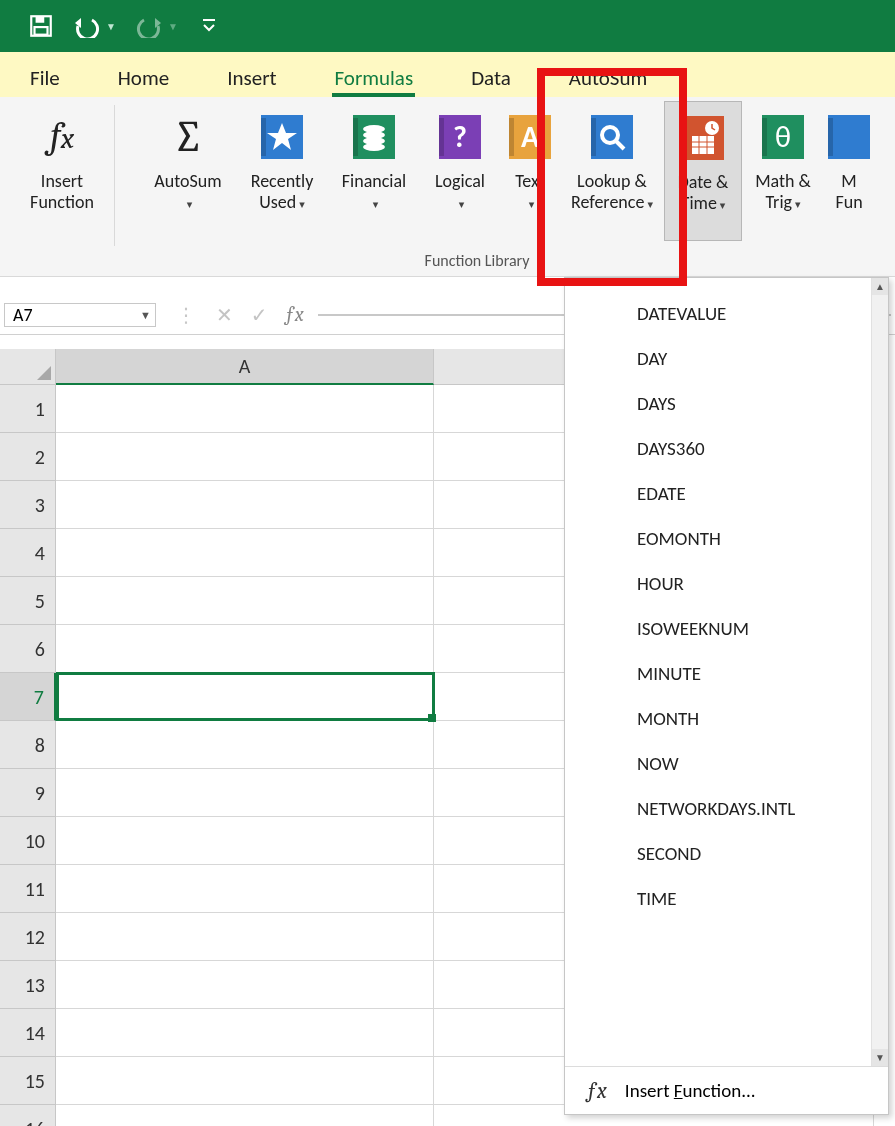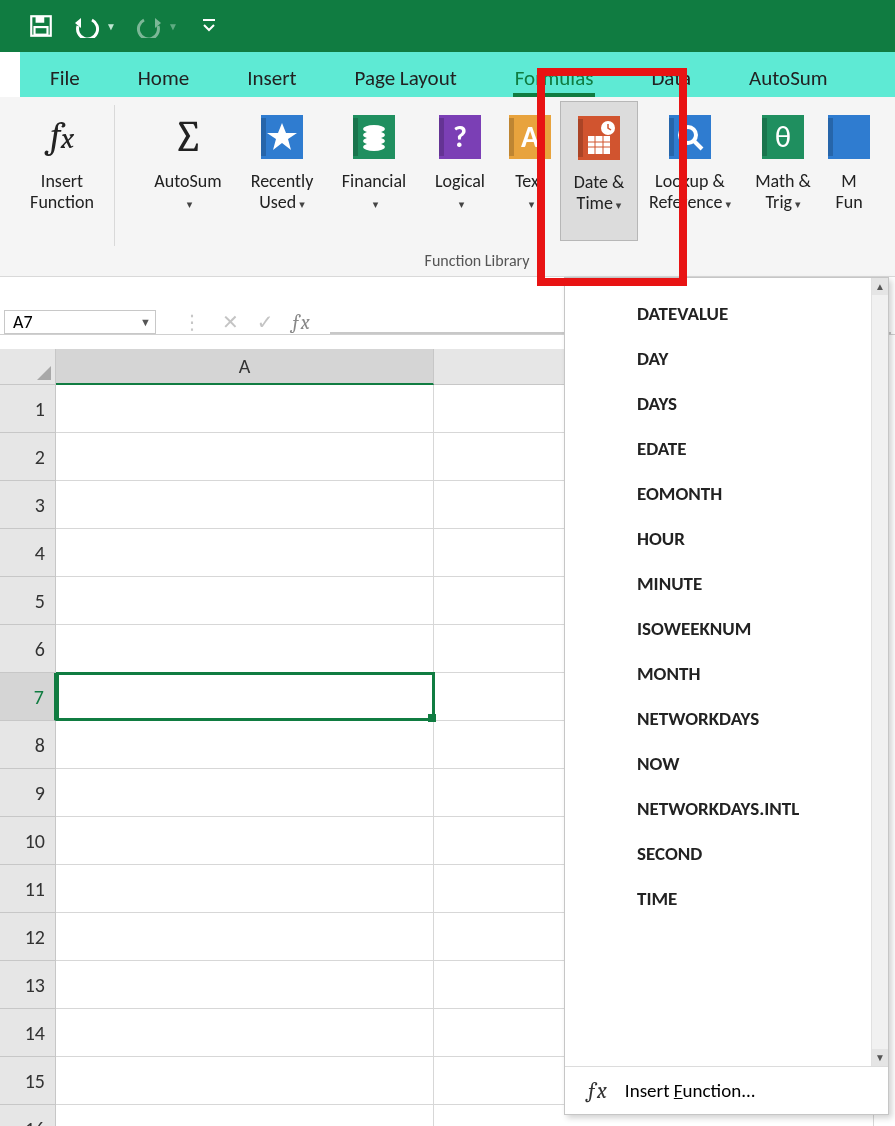--- a/index.html
+++ b/index.html
@@ -20,30 +20,29 @@
     align-items: center;
     padding-left: 28px;
     gap: 18px;
   }
   .qat-btn { color:#fff; display:flex; align-items:center; cursor:pointer; }
   .qat-caret { font-size:10px; margin-left:4px; color:#bfe6d2;}
   .qat-disabled { opacity:.45; }
   .qat-save svg, .qat-undo svg, .qat-redo svg { display:block;}
   
   .tabs {
-    background:#5eead4;
+    background:#fef9c3;
     height:45px;
     display:flex;
     align-items:flex-end;
     padding-left:26px;
     gap: 50px;
     border-bottom: none;
     font-size:21px;
     color:#222;
-    margin-left:20px;
   }
   .tab { padding:6px 4px 6px 4px; cursor:pointer; position:relative;}
   .tab.active { color:#107c41; font-weight:400;}
   .tab.active::after {
     content:"";
     position:absolute;
     left:2px; right:2px; bottom:0;
     height:4px; background:#107c41;
   }
   
@@ -117,21 +116,21 @@
     box-shadow:3px 3px 6px rgba(0,0,0,.18);
     z-index:40;
     height:838px;
     overflow:hidden;
   }
   .dd-list {
     position:absolute;
     top:0; left:0; right:18px; bottom:48px;
     overflow:hidden;
   }
-  .dd-scroll-top { margin-top:-32px;font-weight:bold;}
+  .dd-scroll-top { margin-top:-32px;}
   .dd-item {
     font-size:19px;
     color:#222;
     padding:11px 8px 11px 72px;
     cursor:pointer;
   }
   .dd-footer {
     position:absolute;
     left:0; right:0; bottom:0;
     height:48px;
@@ -149,26 +148,25 @@
   .dd-scroll {
     position:absolute; top:0; right:0; bottom:48px; width:17px;
     background:#f1f1f1; border-left:1px solid #e1e1e1;
   }
   .dd-scroll .arr { position:absolute; left:0; right:0; height:17px; background:#e5e5e5; display:flex; align-items:center; justify-content:center; font-size:10px; color:#555; cursor:pointer;}
   .dd-scroll .arr.up{ top:0;}
   .dd-scroll .arr.dn{ bottom:0;}
   
   .formula-row {
     display:flex;
-    align-items:flex-end;
+    align-items:center;
     height:40px;
     border-bottom:1px solid #d0d0d0;
     background:#fff;
     margin-top:18px;
-    gap:6px;
   }
   .namebox {
     width:152px;
     border:1px solid #c8c8c8;
     display:flex;
     align-items:center;
     padding:0 8px;
     margin:0 6px 0 4px;
     background:#fff;
     font-size:18px;
@@ -256,21 +254,20 @@
       <line x1="1" y1="3" x2="13" y2="3" stroke="#fff" stroke-width="2"></line>
       <path d="M2 8 L7 13 L12 8" fill="none" stroke="#fff" stroke-width="2"></path>
     </svg>
   </div>
 </div>
 
 <div class="tabs">
   <div class="tab">File</div>
   <div class="tab">Home</div>
   <div class="tab">Insert</div>
-  <div class="tab">Page Layout</div>
   <div class="tab active">Formulas</div>
   <div class="tab">Data</div>
   <div class="tab">AutoSum</div>
 </div>
 
 <div class="ribbon">
 
   <div class="ribbon-group" style="width:96px;">
     <div class="rbtn">
       <div class="ico">
@@ -328,49 +325,49 @@
       </div>
       <div class="rbtn" style="width:60px;">
         <div class="ico">
           <div class="book-icon" style="background:#e8a33d;">
               <div class="spine"></div>
             <div style="position:absolute; inset:0; display:flex; align-items:center; justify-content:center; color:#fff; font-size:30px; font-weight:bold;">A</div>
           </div>
         </div>
         <span>Text</span>
         <span><span class="caret">▾</span></span>
+      </div>
+      <div class="rbtn" style="width:104px;">
+        <div class="ico">
+          <div class="book-icon" style="background:#2f7cd0;"><div class="spine"></div>
+            <svg width="42" height="44" viewBox="0 0 42 44">
+              <circle cx="19" cy="20" r="8" fill="none" stroke="#fff" stroke-width="4"></circle>
+              <line x1="25" y1="26" x2="33" y2="34" stroke="#fff" stroke-width="4"></line>
+            </svg>
+          </div>
+        </div>
+        <span>Lookup &amp;</span>
+        <span><span>Reference</span><span class="caret">▾</span></span>
       </div>
       <div class="rbtn pressed" style="width:78px;">
         <div class="ico">
           <div class="book-icon" style="background:#d1542f;"><div class="spine"></div>
             <svg width="42" height="44" viewBox="0 0 42 44">
               <circle cx="30" cy="12" r="7" fill="#fff"></circle>
               <path d="M30 8 L30 12 L33 14" stroke="#d1542f" stroke-width="1.5" fill="none"></path>
               <rect x="10" y="20" width="22" height="18" fill="#fff"></rect>
               <line x1="10" y1="26" x2="32" y2="26" stroke="#d1542f"></line>
               <line x1="10" y1="31" x2="32" y2="31" stroke="#d1542f"></line>
               <line x1="17" y1="20" x2="17" y2="38" stroke="#d1542f"></line>
               <line x1="25" y1="20" x2="25" y2="38" stroke="#d1542f"></line>
             </svg>
           </div>
         </div>
         <span>Date &amp;</span>
         <span><span>Time</span><span class="caret">▾</span></span>
-      </div>
-      <div class="rbtn" style="width:104px;">
-        <div class="ico">
-          <div class="book-icon" style="background:#2f7cd0;"><div class="spine"></div>
-            <svg width="42" height="44" viewBox="0 0 42 44">
-              <circle cx="19" cy="20" r="8" fill="none" stroke="#fff" stroke-width="4"></circle>
-              <line x1="25" y1="26" x2="33" y2="34" stroke="#fff" stroke-width="4"></line>
-            </svg>
-          </div>
-        </div>
-        <span>Lookup &amp;</span>
-        <span><span>Reference</span><span class="caret">▾</span></span>
       </div>
       <div class="rbtn" style="width:82px;">
         <div class="ico">
           <div class="book-icon" style="background:#1f8f5f;">
               <div class="spine"></div>
             <div style="position:absolute; inset:0; display:flex; align-items:center; justify-content:center; color:#fff; font-size:30px;">θ</div>
           </div>
         </div>
         <span>Math &amp;</span>
         <span><span>Trig</span><span class="caret">▾</span></span>
@@ -498,27 +495,27 @@
     <div class="selcell" style="left: 56px; top: 323px; width: 379px; height: 49px;"></div>
   </div>
 
 <div class="dropdown">
   <div class="dd-list" id="ddlist">
       <div class="dd-scroll-top">
         <div class="dd-item">DATE</div>
         <div class="dd-item">DATEVALUE</div>
         <div class="dd-item">DAY</div>
         <div class="dd-item">DAYS</div>
+        <div class="dd-item">DAYS360</div>
         <div class="dd-item">EDATE</div>
         <div class="dd-item">EOMONTH</div>
         <div class="dd-item">HOUR</div>
+        <div class="dd-item">ISOWEEKNUM</div>
         <div class="dd-item">MINUTE</div>
-        <div class="dd-item">ISOWEEKNUM</div>
         <div class="dd-item">MONTH</div>
-        <div class="dd-item">NETWORKDAYS</div>
         <div class="dd-item">NOW</div>
         <div class="dd-item">NETWORKDAYS.INTL</div>
         <div class="dd-item">SECOND</div>
         <div class="dd-item">TIME</div>
       </div>
     </div>
   <div class="dd-scroll">
     <div class="arr up">▲</div>
     <div class="arr dn">▼</div>
   </div>

